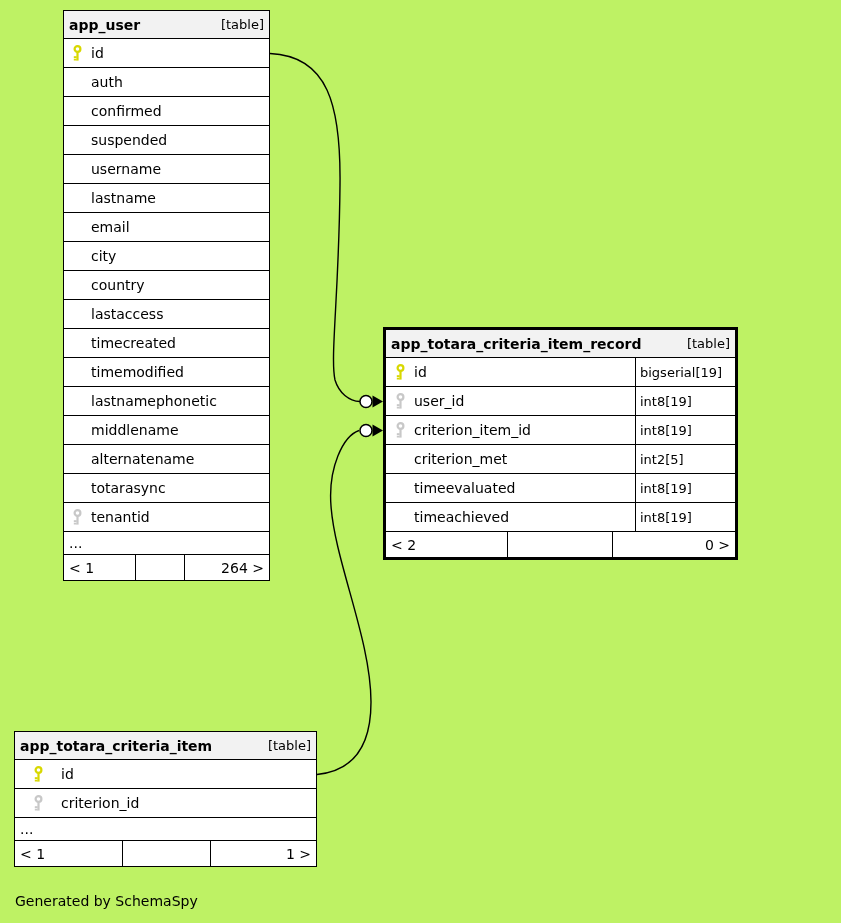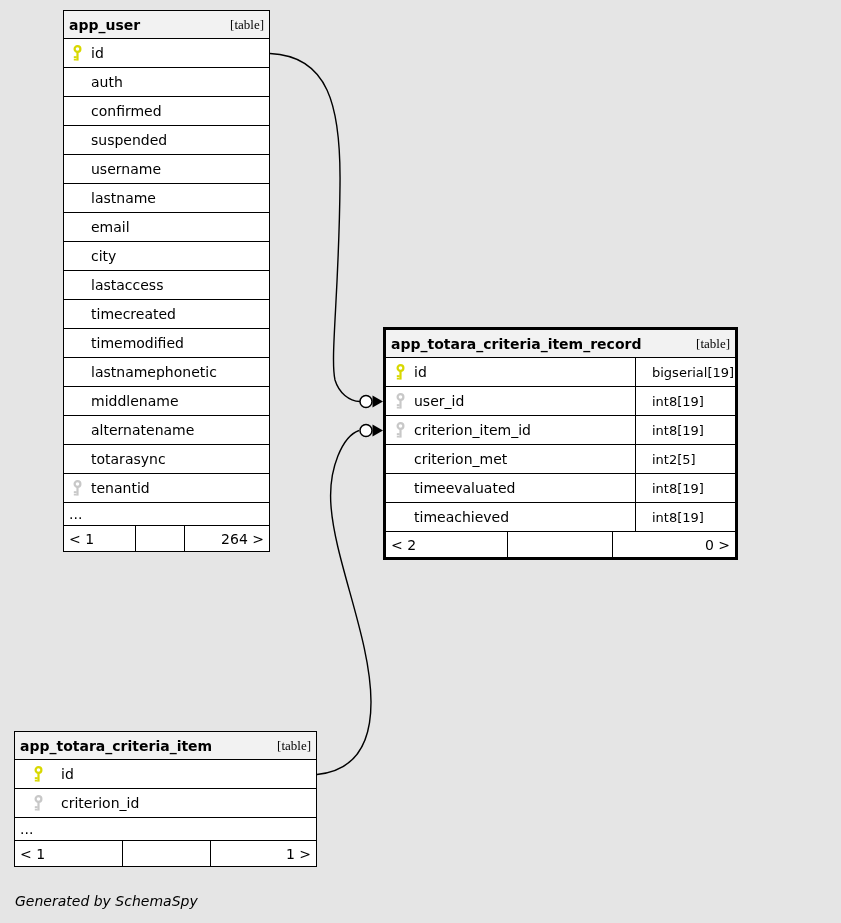--- a/index.html
+++ b/index.html
@@ -1,37 +1,37 @@
 <!DOCTYPE html>
 <html><head>
 <meta charset="utf-8">
 <style>
   html,body{margin:0;padding:0;background:#ffffff;}
   body{font-family:"DejaVu Sans","Liberation Sans",sans-serif;color:#000;}
-  #canvas{position:relative;width:841px;height:923px;background:#e5e5e5;overflow:hidden;}
+  #canvas{position:relative;width:841px;height:923px;background:#bef264;overflow:hidden;}
   #rel-layer{position:absolute;left:0;top:0;width:841px;height:923px;pointer-events:none;}
   .tbl{position:absolute;box-sizing:border-box;background:#fff;border:1px solid #000;}
   .tbl.em{border-width:3px;}
   .hdr{box-sizing:border-box;height:28px;background:#f2f2f2;border-bottom:1px solid #000;
        display:flex;align-items:center;padding:0 5px;}
   .tname{font-weight:bold;font-size:14px;white-space:nowrap;}
-  .badge{margin-left:auto;font-size:13px;white-space:nowrap;font-family:Liberation Serif, serif;}
+  .badge{margin-left:auto;font-size:13px;white-space:nowrap;}
   .row{box-sizing:border-box;height:29px;border-bottom:1px solid #000;display:flex;align-items:center;}
   .slot{display:flex;align-items:center;justify-content:center;flex:0 0 auto;}
   .cname{font-size:14px;white-space:nowrap;}
   .ctype{box-sizing:border-box;margin-left:auto;height:100%;border-left:1px solid #000;
-         display:flex;align-items:center;padding-left:16px;font-size:13px;white-space:nowrap;}
+         display:flex;align-items:center;padding-left:4px;font-size:13px;white-space:nowrap;}
   .ell{box-sizing:border-box;height:23px;border-bottom:1px solid #000;display:flex;
        align-items:center;padding-left:5px;font-size:14px;}
   .foot{box-sizing:border-box;height:25px;display:flex;}
   .fcell{box-sizing:border-box;display:flex;align-items:center;font-size:14px;}
   .fcell.sep{border-right:1px solid #000;}
   .fleft{padding-left:5px;}
   .fright{justify-content:flex-end;padding-right:5px;}
-  #caption{position:absolute;left:15px;top:893px;font-size:14px;font-style:italic;}
+  #caption{position:absolute;left:15px;top:893px;font-size:14px;}
   svg .wire{fill:none;stroke:#000;stroke-width:1.4;}
 </style>
 </head>
 <body>
 
 <div id="canvas">
 
   <svg id="rel-layer" viewBox="0 0 841 923" xmlns="http://www.w3.org/2000/svg">
 
     <path class="wire" d="M 270 53.5 C 328 56, 341 105, 340 185 C 339 295, 330 357, 335 380 C 339 393, 349 401, 360 401.5"></path>
@@ -83,20 +83,24 @@
         <div class="row">
           <span class="slot" style="width: 27px;"></span>
           <span class="cname">email</span>
         </div>
         <div class="row">
           <span class="slot" style="width: 27px;"></span>
           <span class="cname">city</span>
         </div>
         <div class="row">
           <span class="slot" style="width: 27px;"></span>
+          <span class="cname">country</span>
+        </div>
+        <div class="row">
+          <span class="slot" style="width: 27px;"></span>
           <span class="cname">lastaccess</span>
         </div>
         <div class="row">
           <span class="slot" style="width: 27px;"></span>
           <span class="cname">timecreated</span>
         </div>
         <div class="row">
           <span class="slot" style="width: 27px;"></span>
           <span class="cname">timemodified</span>
         </div>

